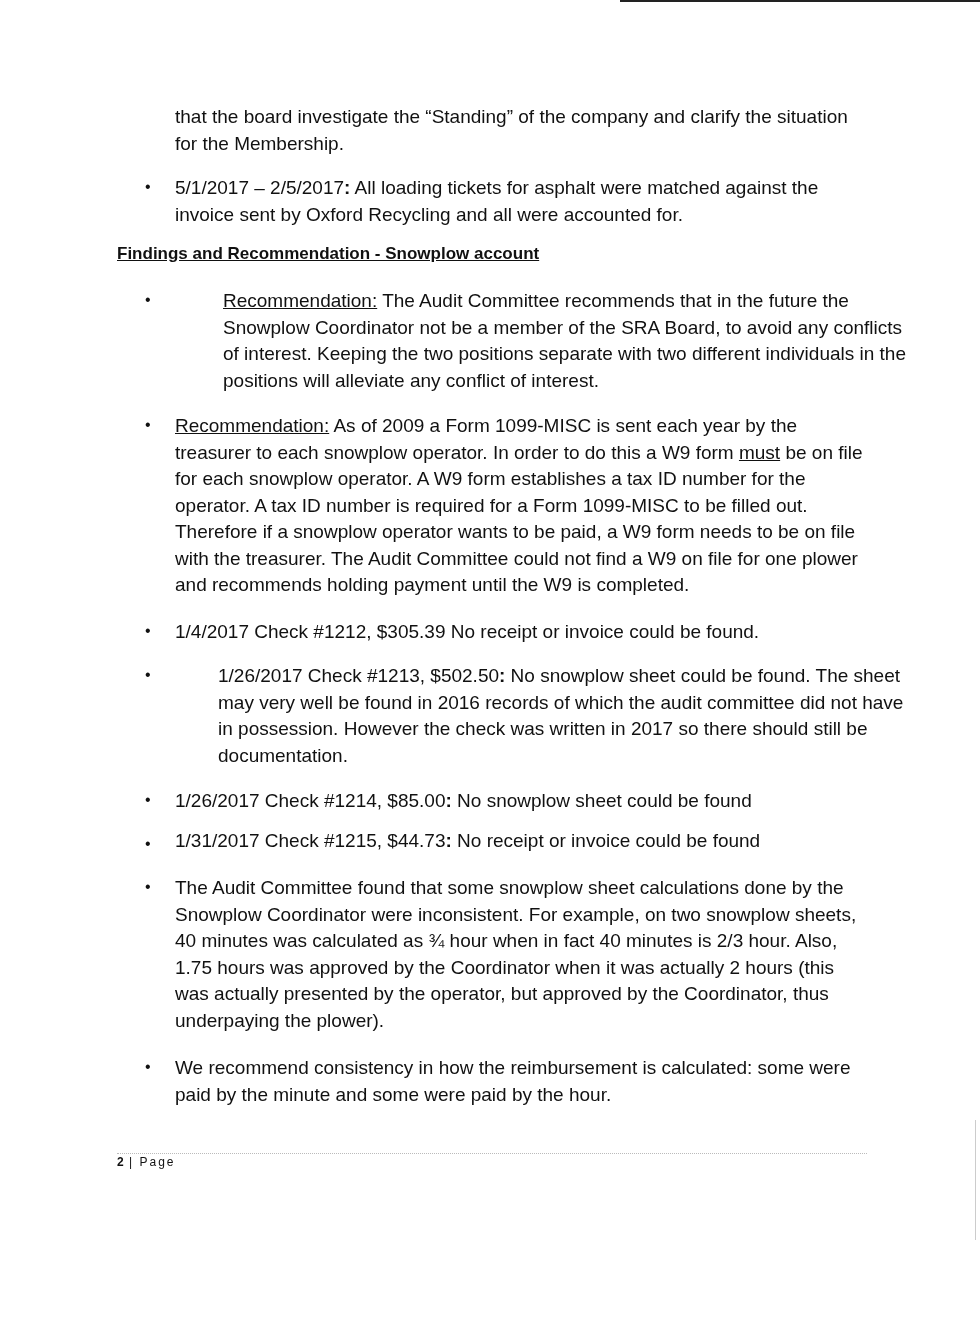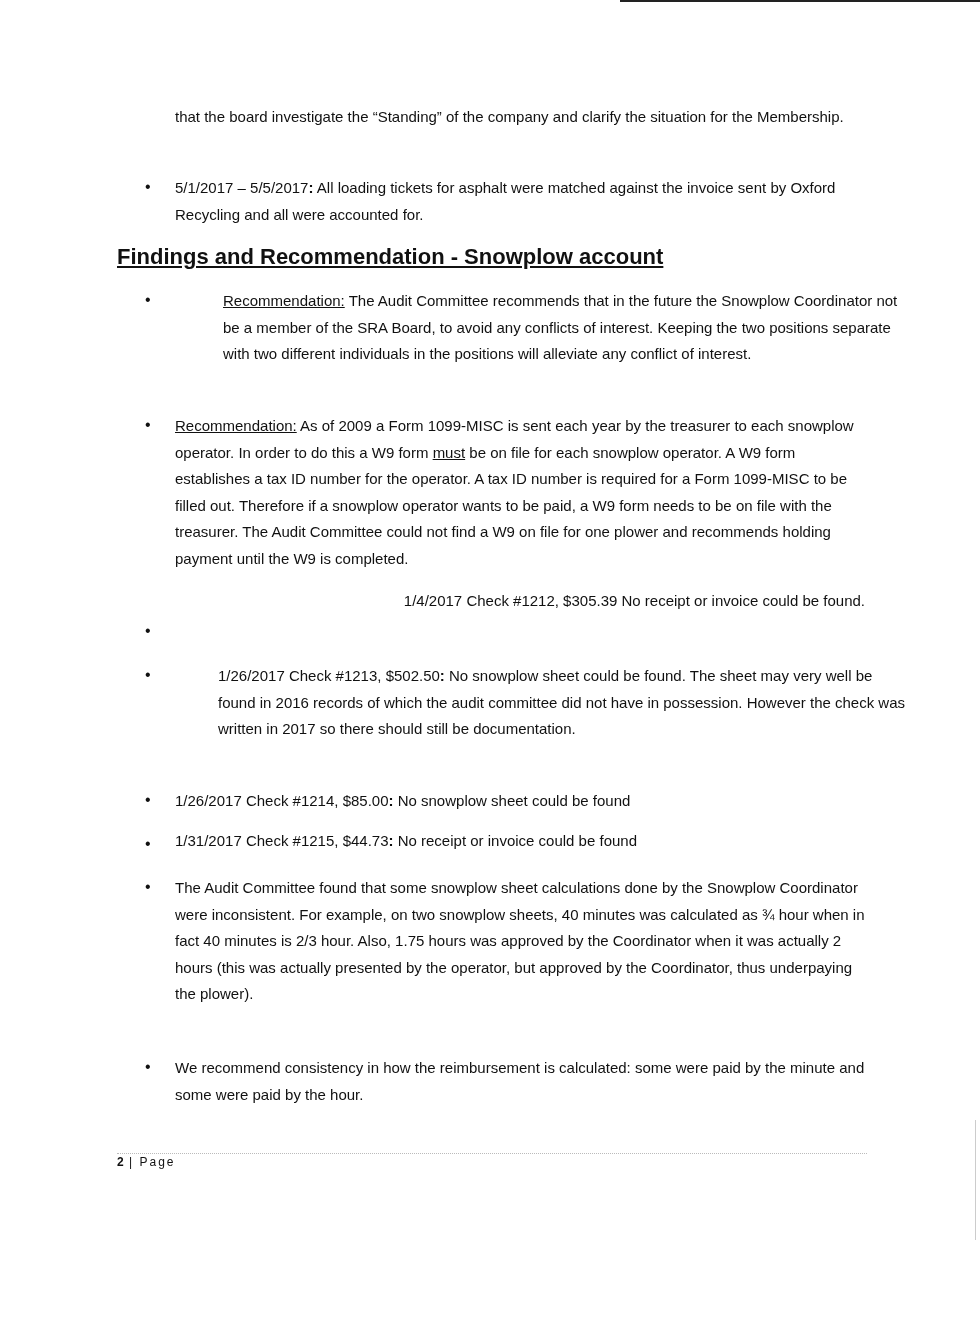--- a/index.html
+++ b/index.html
@@ -1,53 +1,53 @@
 <!DOCTYPE html>
 <html><head>
 <meta charset="utf-8">
 <style>
   html, body { margin: 0; padding: 0; background: #ffffff; }
   body { width: 980px; height: 1342px; position: relative; overflow: hidden;
          font-family: "Liberation Sans", sans-serif; color: #111; }
   .scan-top { position: absolute; top: 0; left: 620px; width: 360px; height: 2px; background: #222; }
   .scan-right { position: absolute; top: 1120px; right: 4px; width: 1px; height: 120px; background: #ccc; }
   .page { position: absolute; left: 0; top: 0; width: 980px; }
-  .para { position: absolute; left: 175px; width: 690px; font-size: 15px; line-height: 26.5px; }
+  .para { position: absolute; left: 175px; width: 690px; font-size: 19px; line-height: 26.5px; }
   .bullet { position: absolute; left: 145px; font-size: 16px; }
-  .heading { position: absolute; left: 117px; top: 244px; font-size: 22px; font-weight: bold; text-decoration: underline; }
+  .heading { position: absolute; left: 117px; top: 244px; font-size: 17px; font-weight: bold; text-decoration: underline; }
   .u { text-decoration: underline; }
   .i { }
   .b { font-weight: bold; }
   .footer-line { position: absolute; left: 117px; top: 1153px; width: 750px; height: 1px; border-top: 1px dotted #bbb; }
   .footer { position: absolute; left: 117px; top: 1155px; font-size: 12px; letter-spacing: 2px; }
   .footer .num { font-weight: bold; letter-spacing: 0; }
 </style>
 </head>
 <body>
 
 <div class="scan-top"></div>
 <div class="scan-right"></div>
 
 <div class="page">
 
   <div class="para" style="top:104px;">that the board investigate the “Standing” of the company and clarify the situation for the Membership.</div>
 
   <span class="bullet" style="top:178px;">•</span>
-  <div class="para" style="top:175px;"><span>5/1/2017 – 5/5/2017</span><span class="b">:</span><span>  All loading tickets for asphalt were matched against the invoice sent by Oxford Recycling and all were accounted for.</span></div>
+  <div class="para" style="top:175px;"><span>5/1/2017 – 2/5/2017</span><span class="b">:</span><span>  All loading tickets for asphalt were matched against the invoice sent by Oxford Recycling and all were accounted for.</span></div>
 
   <div class="heading">Findings and Recommendation - Snowplow account</div>
 
   <span class="bullet" style="top:291px;">•</span>
   <div class="para" style="top:288px;margin-left:48px;"><span class="u">Recommendation:</span><span> The Audit Committee recommends that in the future the Snowplow Coordinator not be a member of the SRA Board, to avoid any conflicts of interest. Keeping the two positions separate with two different individuals in the positions will alleviate any conflict of interest.</span></div>
 
   <span class="bullet" style="top:416px;">•</span>
   <div class="para" style="top:413px;"><span class="u">Recommendation:</span><span>  As of 2009 a Form 1099-MISC is sent each year by the treasurer to each snowplow operator.  In order to do this a W9 form </span><span class="u i">must</span><span> be on file for each snowplow operator.  A W9 form establishes a tax ID number for the operator.  A tax ID number is required for a Form 1099-MISC to be filled out.  </span><span class="i">Therefore if a snowplow operator wants to be paid,</span><span> a W9 form needs to be on file with the treasurer. The Audit Committee could not find a W9 on file for one plower and recommends holding payment until the W9 is completed.</span></div>
 
   <span class="bullet" style="top:622px;">•</span>
-  <div class="para" style="top:588px;text-align:right;"><span>1/4/2017 Check #1212, $305.39</span><span>  No receipt or invoice could be found.</span></div>
+  <div class="para" style="top:619px;"><span>1/4/2017 Check #1212, $305.39</span><span>  No receipt or invoice could be found.</span></div>
 
   <span class="bullet" style="top:666px;">•</span>
   <div class="para" style="top:663px;margin-left:43px;"><span>1/26/2017 Check #1213, $502.50</span><span class="b">:</span><span>  No snowplow sheet could be found.  The sheet may very well be found in 2016 records of which the audit committee did not have in possession.  However the check was written in 2017 so there should still be documentation.</span></div>
 
   <span class="bullet" style="top:791px;">•</span>
   <div class="para" style="top:788px;"><span>1/26/2017 Check #1214, $85.00</span><span class="b">:</span><span>  No snowplow sheet could be found</span></div>
 
   <span class="bullet" style="top:835px;">•</span>
   <div class="para" style="top:828px;"><span>1/31/2017 Check #1215, $44.73</span><span class="b">:</span><span>  No receipt or invoice  could be found</span></div>
 

